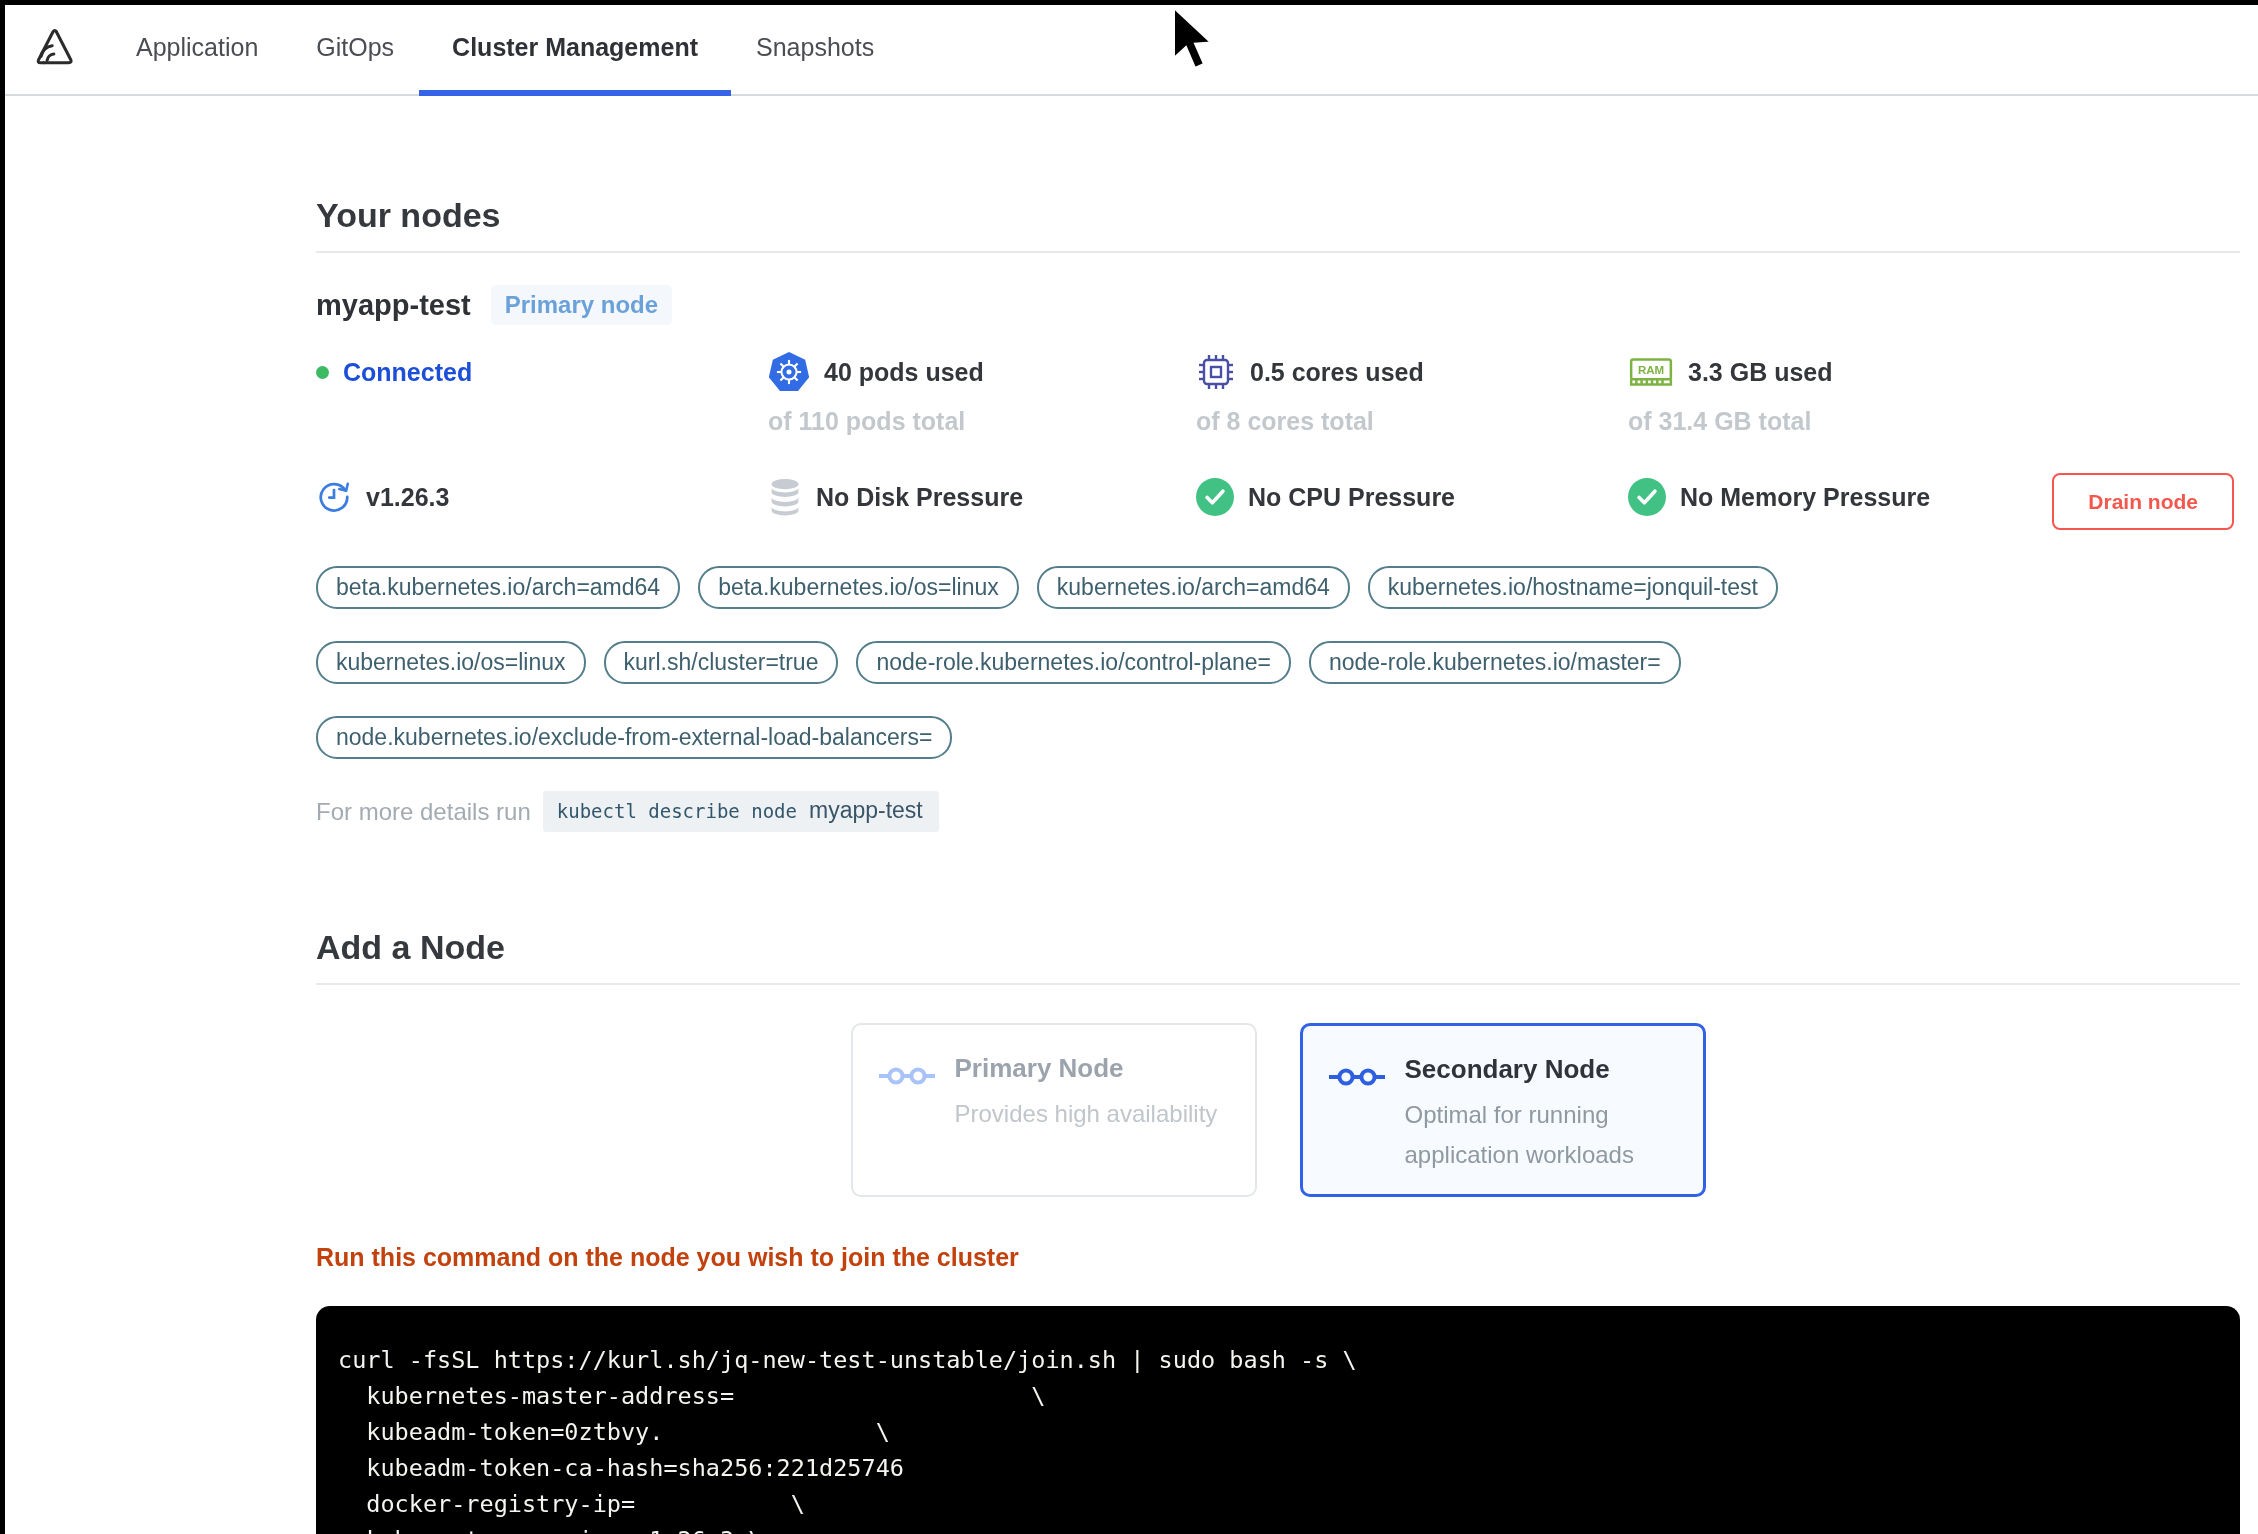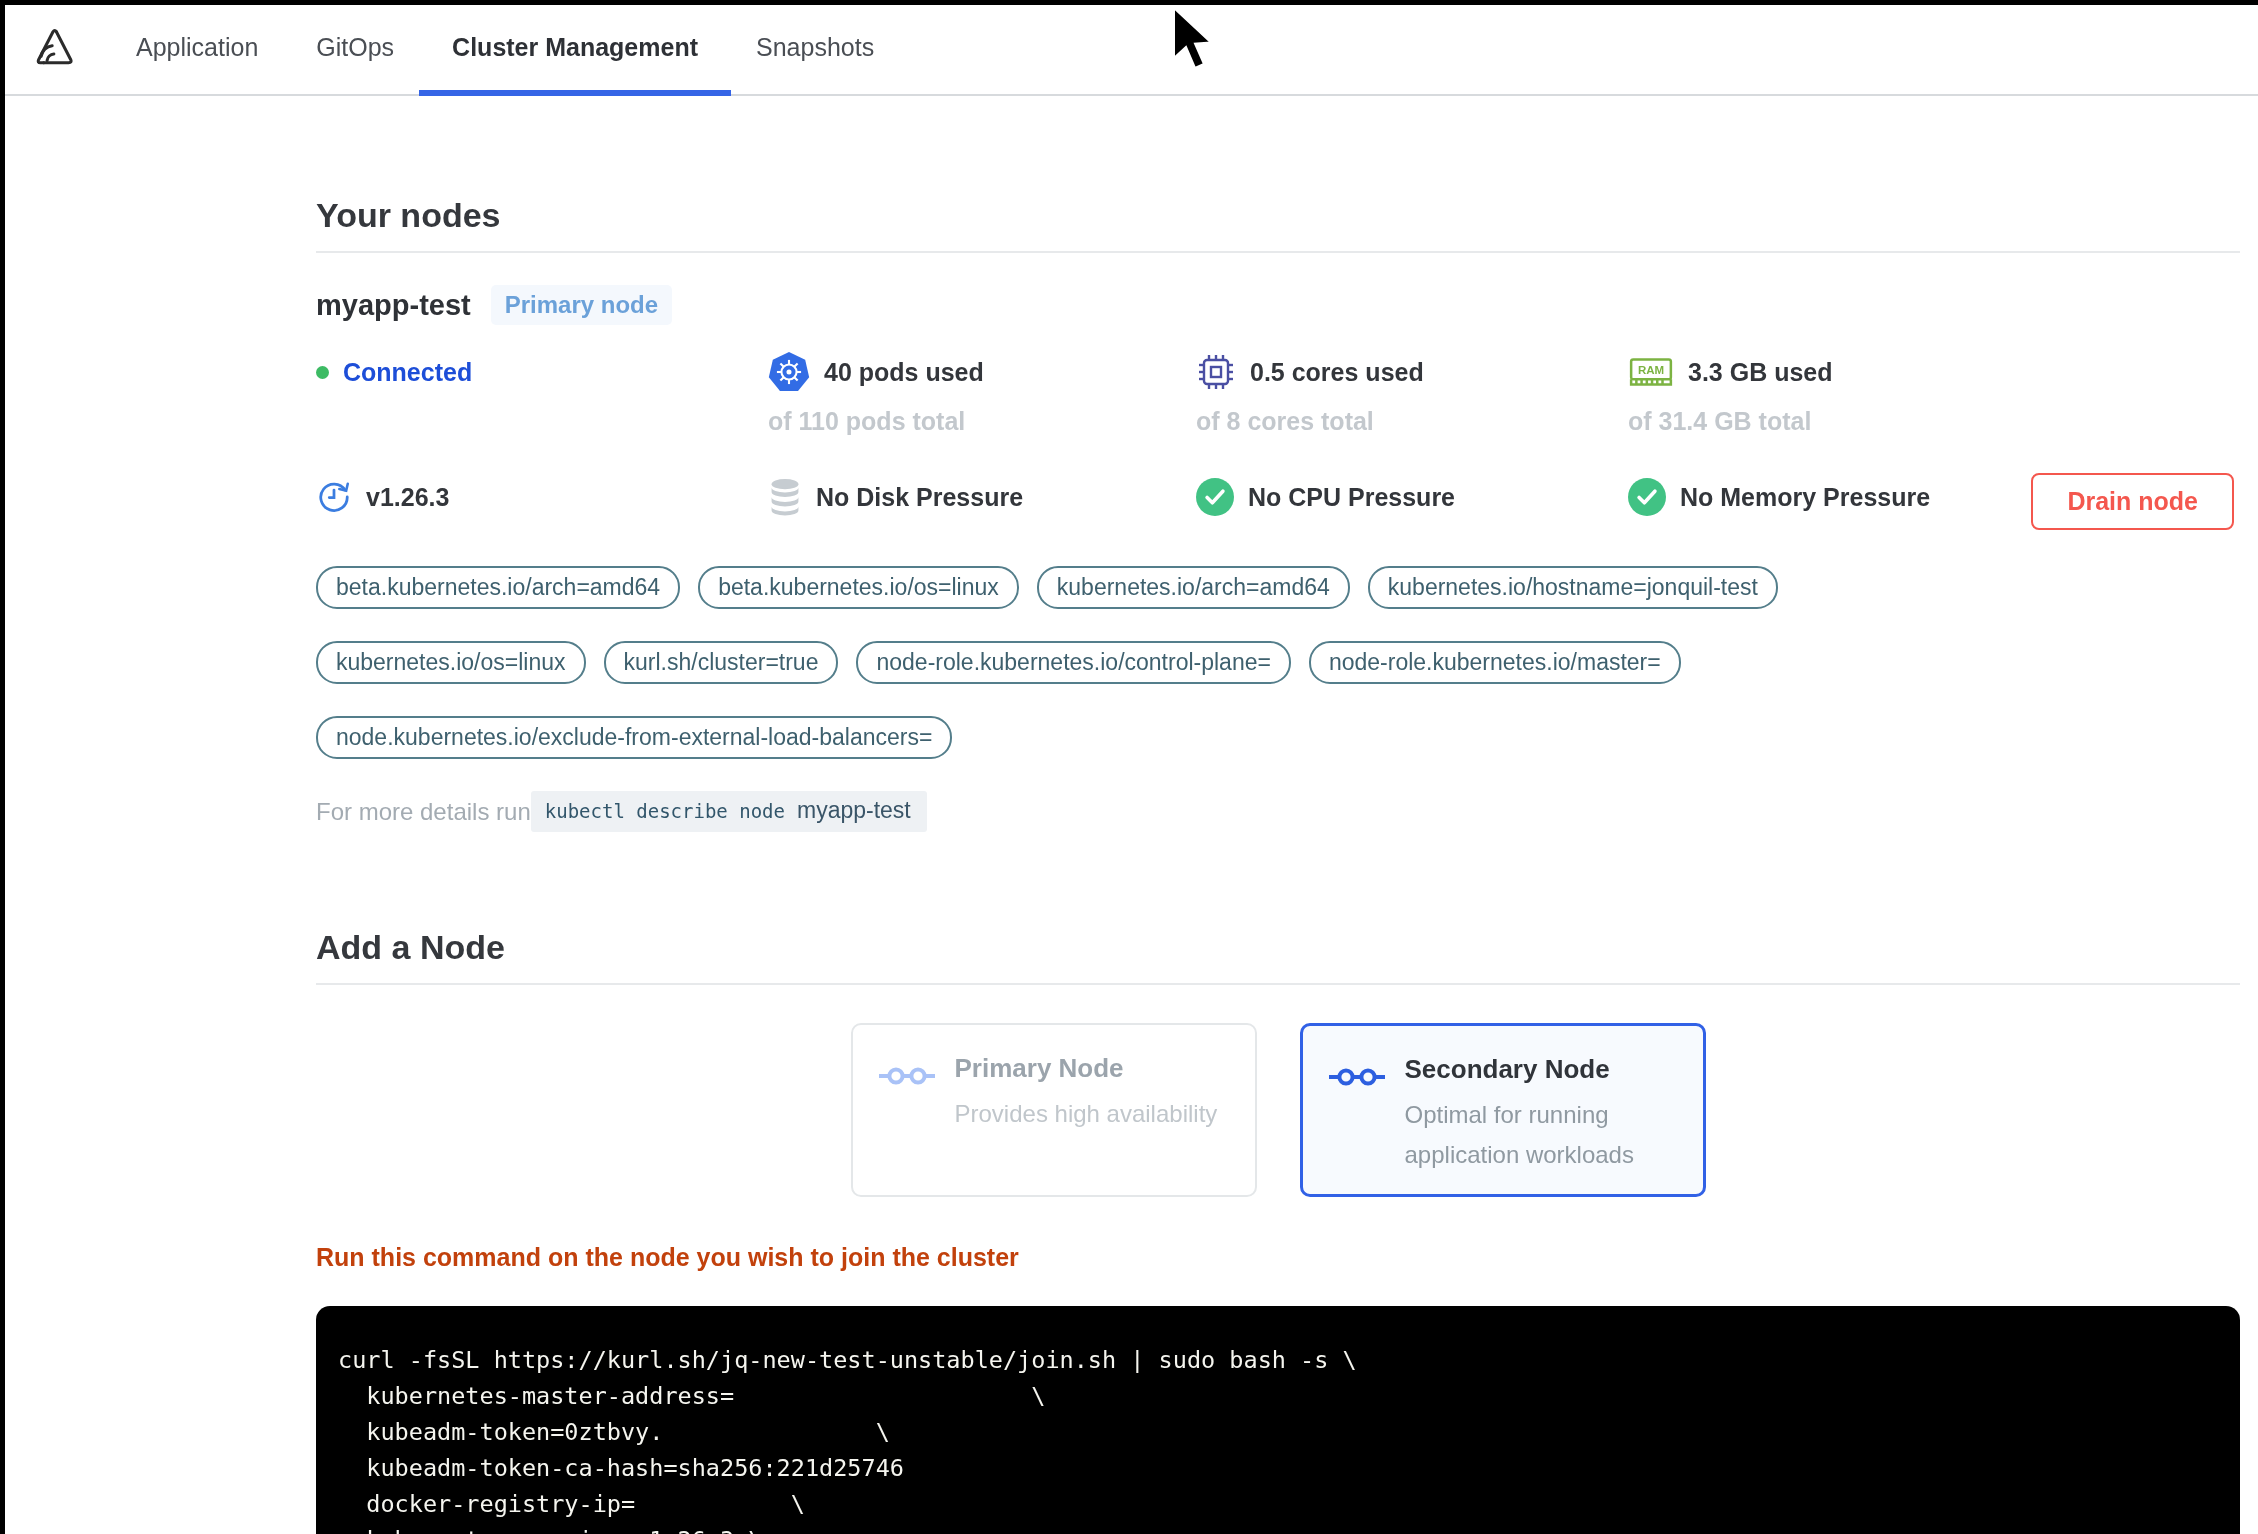--- a/index.html
+++ b/index.html
@@ -26,27 +26,27 @@
   .name-row { display:flex; align-items:center; gap:20px; }
   .node-name { font-size:29px; font-weight:700; color:#2f3237; }
   .primary-badge { background:#f4f8fd; color:#6ba1d9; font-size:24px; font-weight:600; padding:6px 14px; border-radius:5px; }
   .stats-grid { display:grid; grid-template-columns:452px 428px 432px 1fr; margin-top:26px; }
   .stat-main { display:flex; align-items:center; gap:14px; font-size:25px; font-weight:700; color:#33363b; }
   .stat-sub { margin-top:14px; font-size:25px; font-weight:600; color:#c3c8cd; }
   .row3 { margin-top:42px; display:flex; align-items:center; gap:14px; font-size:25px; font-weight:600; color:#33363b; }
   .status-dot { width:13px; height:13px; border-radius:50%; background:#3dbb64; }
   .status-row { display:flex; align-items:center; gap:14px; font-size:25px; font-weight:600; color:#1d4ed8; }
   .ver-text { font-size:25px; font-weight:600; color:#33363b; }
-  .drain-btn { position:absolute; top:188px; right:6px; height:57px; padding:0 34px; background:#fff; border:2px solid #f4574e; border-radius:8px; color:#f4574e; font-size:25px; font-weight:700; font-family:"Liberation Sans", sans-serif; cursor:pointer; }
+  .drain-btn { position:absolute; top:188px; right:6px; height:57px; padding:0 34px; background:#fff; border:2px solid #f4574e; border-radius:8px; color:#f4574e; font-size:21px; font-weight:700; font-family:"Liberation Sans", sans-serif; cursor:pointer; }
 
   
   .labels { margin-top:50px; max-width:1600px; display:flex; flex-wrap:wrap; gap:32px 18px; }
   .pill { border:2px solid #547e8b; color:#3e606e; border-radius:21px; padding:6px 18px; font-size:23px; font-weight:500; white-space:nowrap; }
 
-  .details-line { margin-top:32px; display:flex; align-items:center; font-size:24px; color:#a3abb2; }
+  .details-line { margin-top:32px; display:flex; align-items:center; gap:12px; font-size:24px; color:#a3abb2; }
   .code-chip { background:#eef1f4; padding:6px 16px 8px 14px; border-radius:3px; display:inline-flex; align-items:center; gap:12px; }
   .code-chip .mono { font-family:"DejaVu Sans Mono", monospace; font-size:19px; color:#32566b; }
   .code-chip .plain { font-size:23px; color:#3a5568; }
 
   
   .add-node { margin-top:96px; }
   .cards { margin-top:38px; display:flex; justify-content:center; gap:43px; }
   .node-card { width:406px; height:174px; border:2px solid #e4e7e9; border-radius:10px; background:#fff; padding:28px 24px 0 26px; display:flex; gap:18px; cursor:pointer; }
   .node-card.selected { border:3px solid #3161e6; background:#f7fafe; }
   .node-card .icon-col { width:58px; padding-top:12px; flex-shrink:0; }

